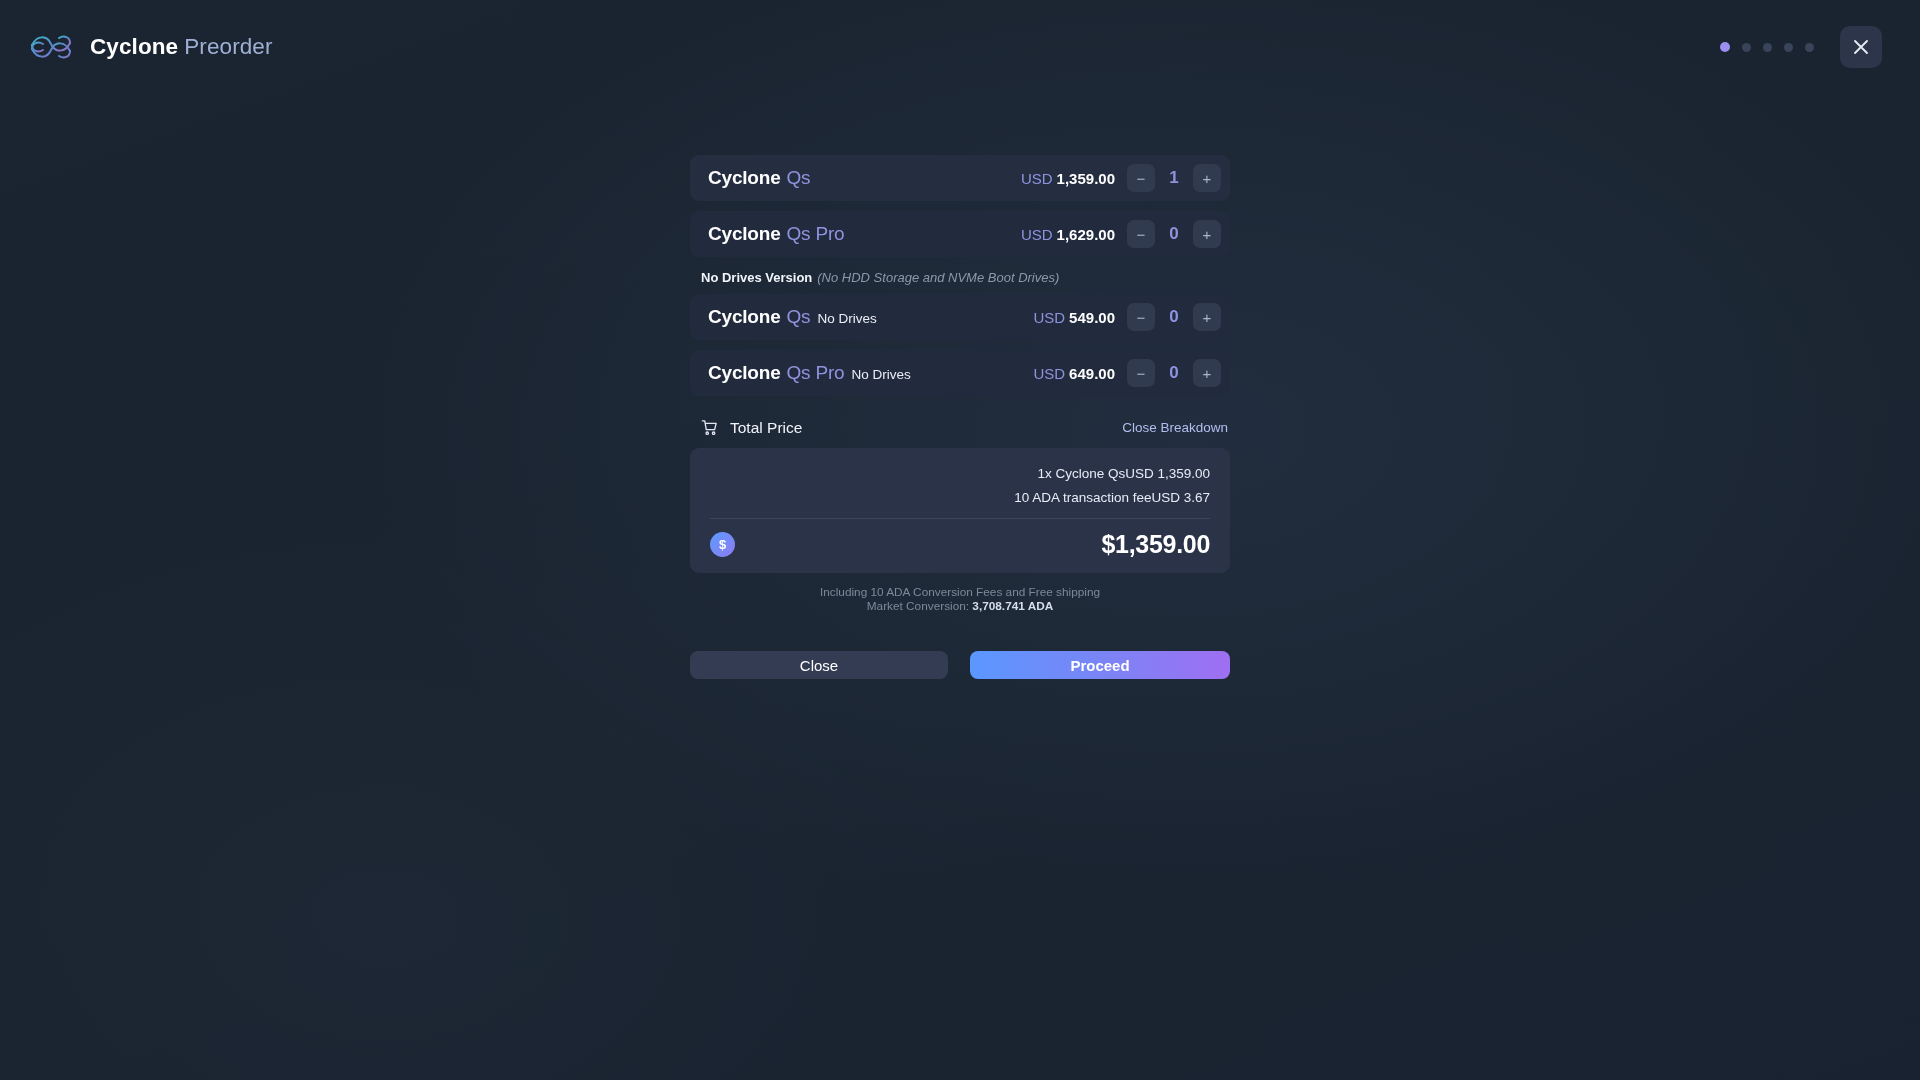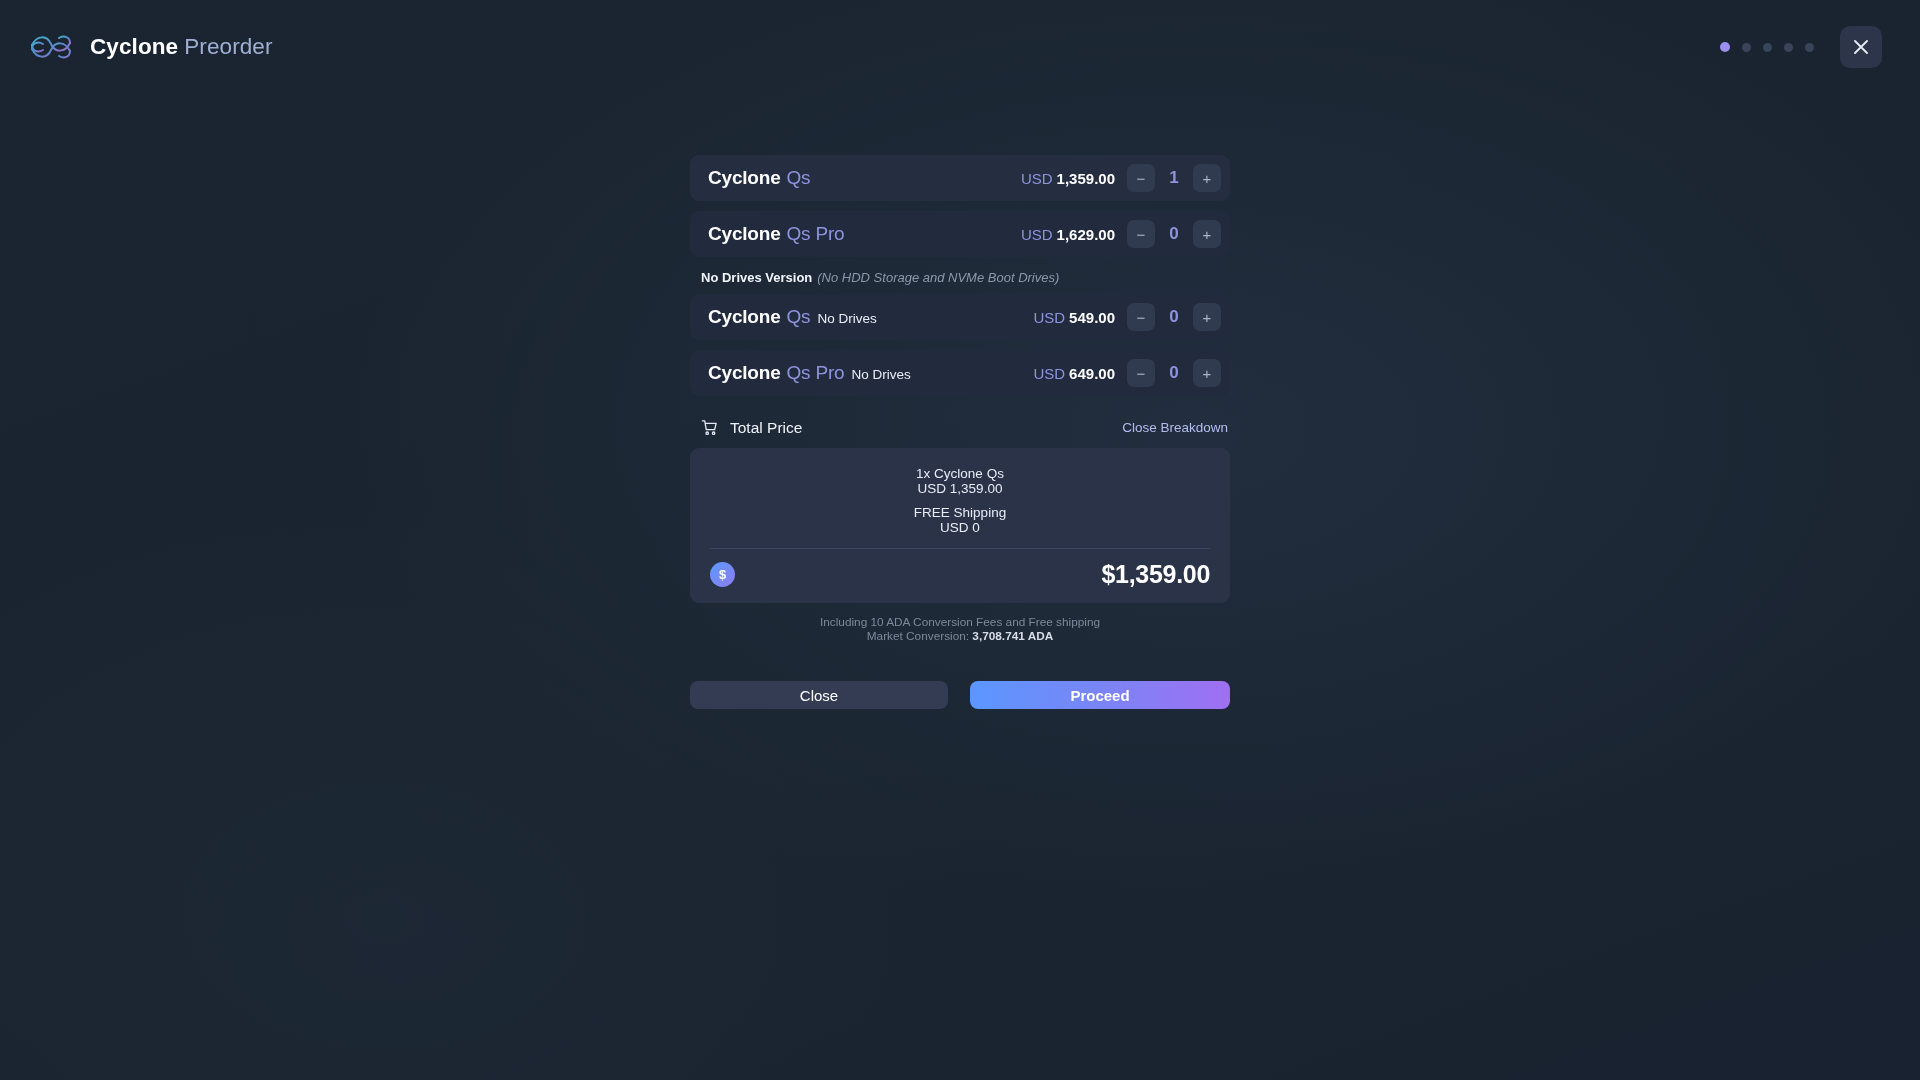--- a/index.html
+++ b/index.html
@@ -107,23 +107,22 @@
     text-underline-offset:3px; cursor:pointer; background:none; border:none;
     font-family:inherit; padding:0 2px 0 0;
   }
 
   
   .bd-card {
     background:#2b3349; border-radius:9px;
     padding:14px 20px 0 20px;
   }
   .bd-row {
-    display:flex; align-items:center; justify-content:flex-start;
+    display:flex; align-items:center; justify-content:flex-end;
     padding:4px 0 5px 0;
-    flex-direction:column;
   }
   .bd-row .lbl { color:#e7ecf6; font-size:13.5px; }
   .bd-row .val { color:#e7ecf6; font-size:13.5px; }
   .bd-total {
     display:flex; align-items:center; justify-content:space-between;
     border-top:1px solid #3b4560;
     margin-top:8px; padding:11px 0 14px 0;
   }
   .coin {
     width:25px; height:25px; border-radius:50%;
@@ -284,22 +283,22 @@
     <span class="sp"></span>
     <button class="bd-link">Close Breakdown</button>
   </div>
 
   <div class="bd-card">
     <div class="bd-row">
       <span class="lbl">1x Cyclone Qs</span>
       <span class="val">USD 1,359.00</span>
     </div>
     <div class="bd-row">
-      <span class="lbl">FREE Shipping</span>
-      <span class="val">USD 0</span>
+      <span class="lbl">10 ADA transaction fee</span>
+      <span class="val">USD 3.67</span>
     </div>
     <div class="bd-total">
       <span class="coin">$</span>
       <span class="grand">$1,359.00</span>
     </div>
   </div>
 
   <div class="foot">
     <span>Including 10 ADA Conversion Fees and Free shipping</span>
     <span><span>Market Conversion:</span> <span class="mc-num">3,708.741 ADA</span></span>

